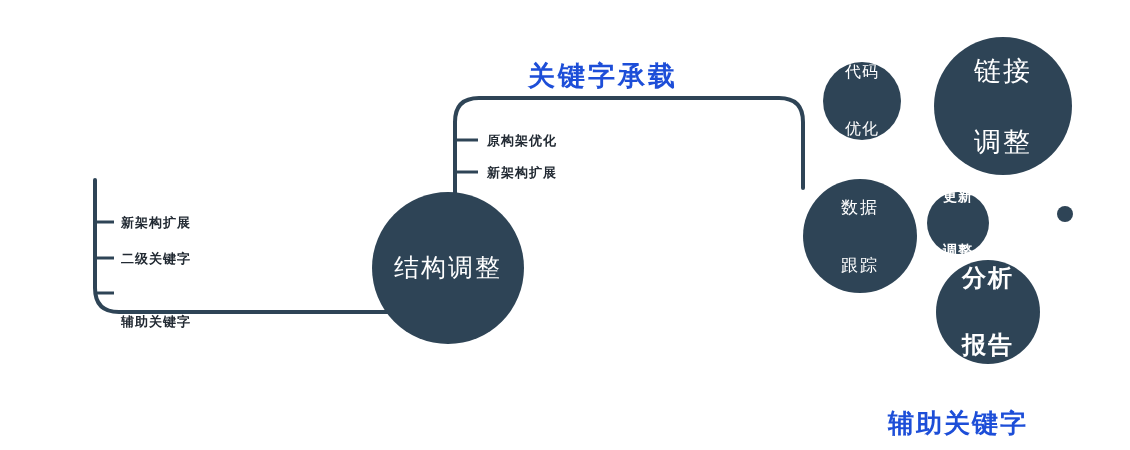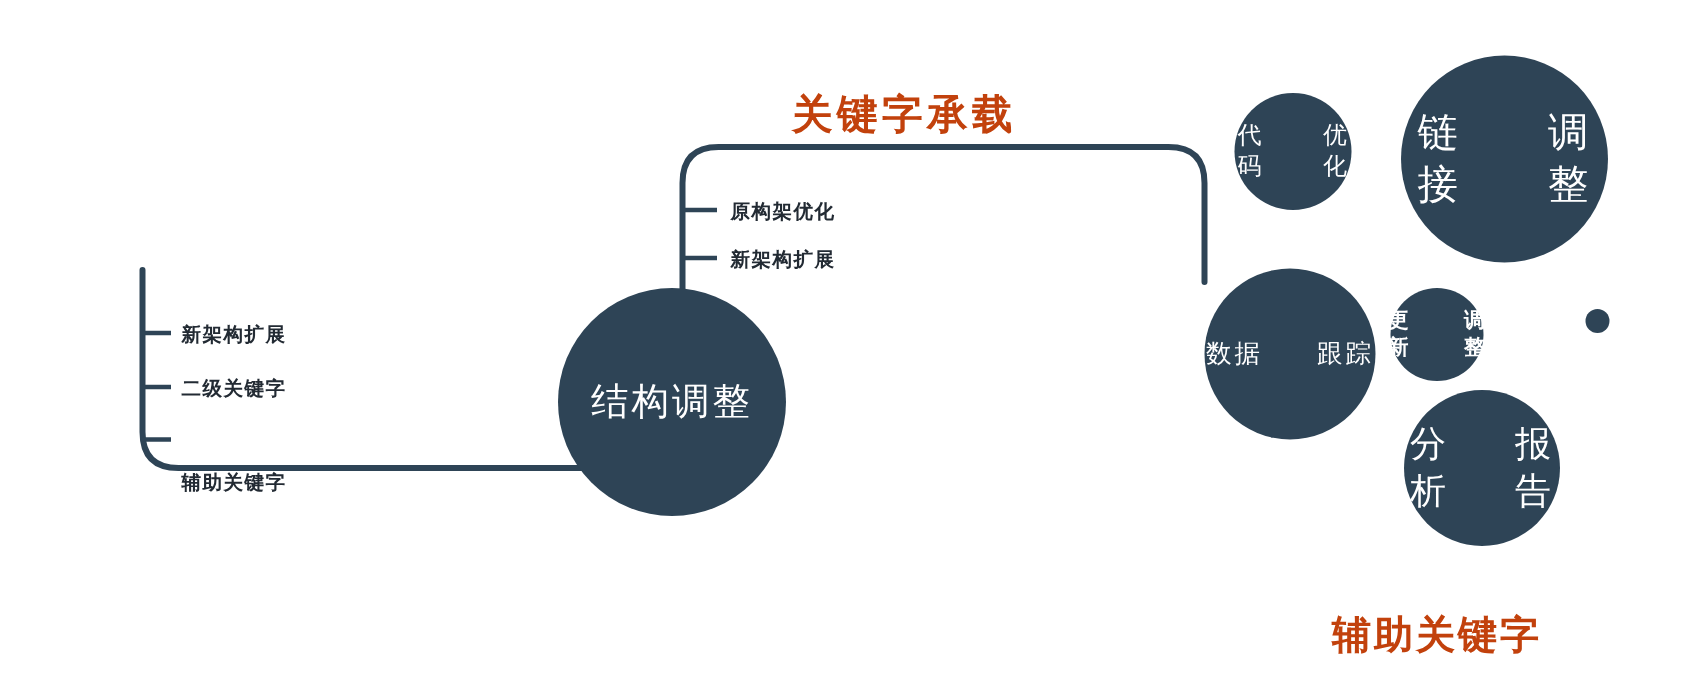--- a/index.html
+++ b/index.html
@@ -18,43 +18,43 @@
     left: 0; top: 0;
     width: 1130px; height: 450px;
   }
 
   .node {
     position: absolute;
     border-radius: 50%;
     background: #2e4456;
     color: #ffffff;
     display: flex;
-    flex-direction: row;
+    flex-direction: column;
     align-items: center;
     justify-content: center;
     text-align: center;
     line-height: 1.3;
     letter-spacing: 2px;
     gap: 36px;
   }
 
   .node span { display: block; }
 
   .node-traffic     { left: 18px;  top: 58px;  width: 154px; height: 154px; font-size: 25px; }
   .node-structure   { left: 372px; top: 192px; width: 152px; height: 152px; font-size: 25px; }
   .node-tracking    { left: 803px; top: 179px; width: 114px; height: 114px; font-size: 17px; }
   .node-code        { left: 823px; top: 62px;  width: 78px;  height: 78px;  font-size: 16px; letter-spacing: 1px; }
   .node-link        { left: 934px; top: 37px;  width: 138px; height: 138px; font-size: 27px; }
   .node-update      { left: 927px; top: 192px; width: 62px;  height: 62px;  font-size: 14px; font-weight: bold; letter-spacing: 1px; }
-  .node-report      { left: 936px; top: 260px; width: 104px; height: 104px; font-size: 24px; font-weight: normal; }
+  .node-report      { left: 936px; top: 260px; width: 104px; height: 104px; font-size: 24px; font-weight: bold; }
   .node-dot         { left: 1057px; top: 206px; width: 16px; height: 16px; }
 
   .edge-label {
     position: absolute;
-    color: #c2410c;
+    color: #1d4ed8;
     font-weight: bold;
     letter-spacing: 3px;
     white-space: nowrap;
   }
   .label-keyword { left: 528px; top: 58px;  font-size: 27px; }
   .label-user    { left: 155px; top: 326px; font-size: 27px; }
   .label-effect  { left: 888px; top: 406px; font-size: 26px; font-weight: 600; letter-spacing: 2px; }
 
   .branch-label {
     position: absolute;

